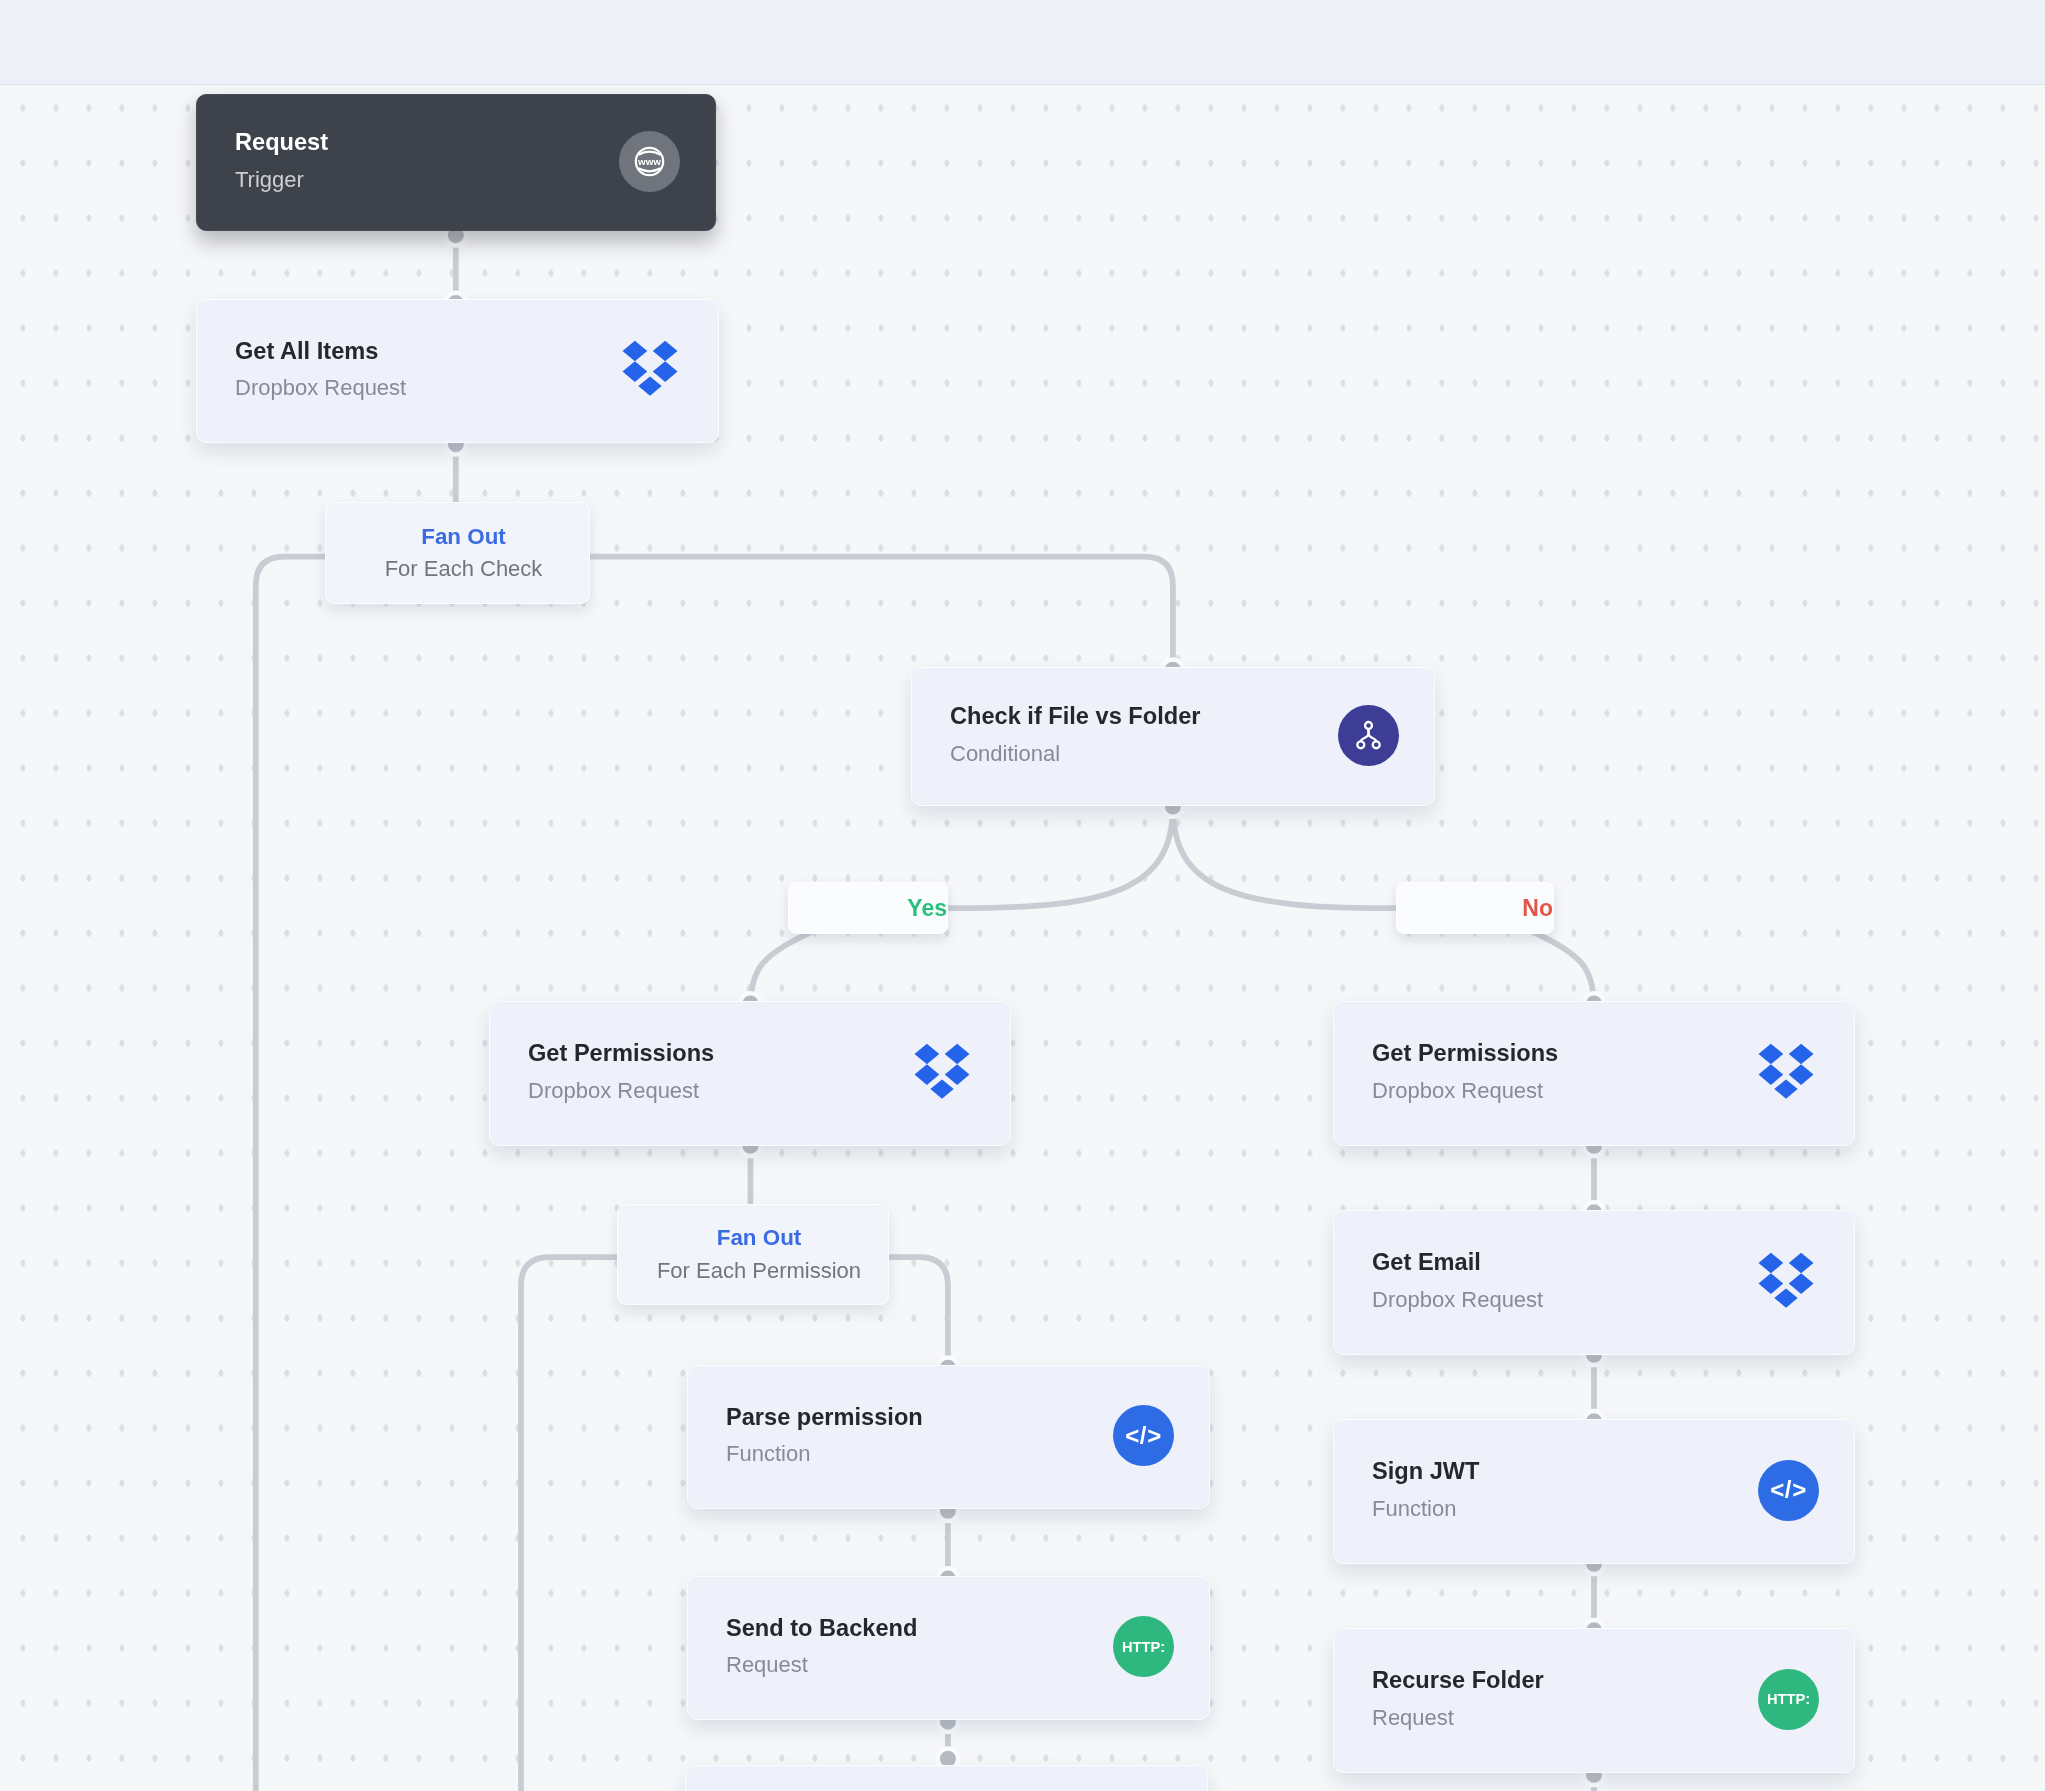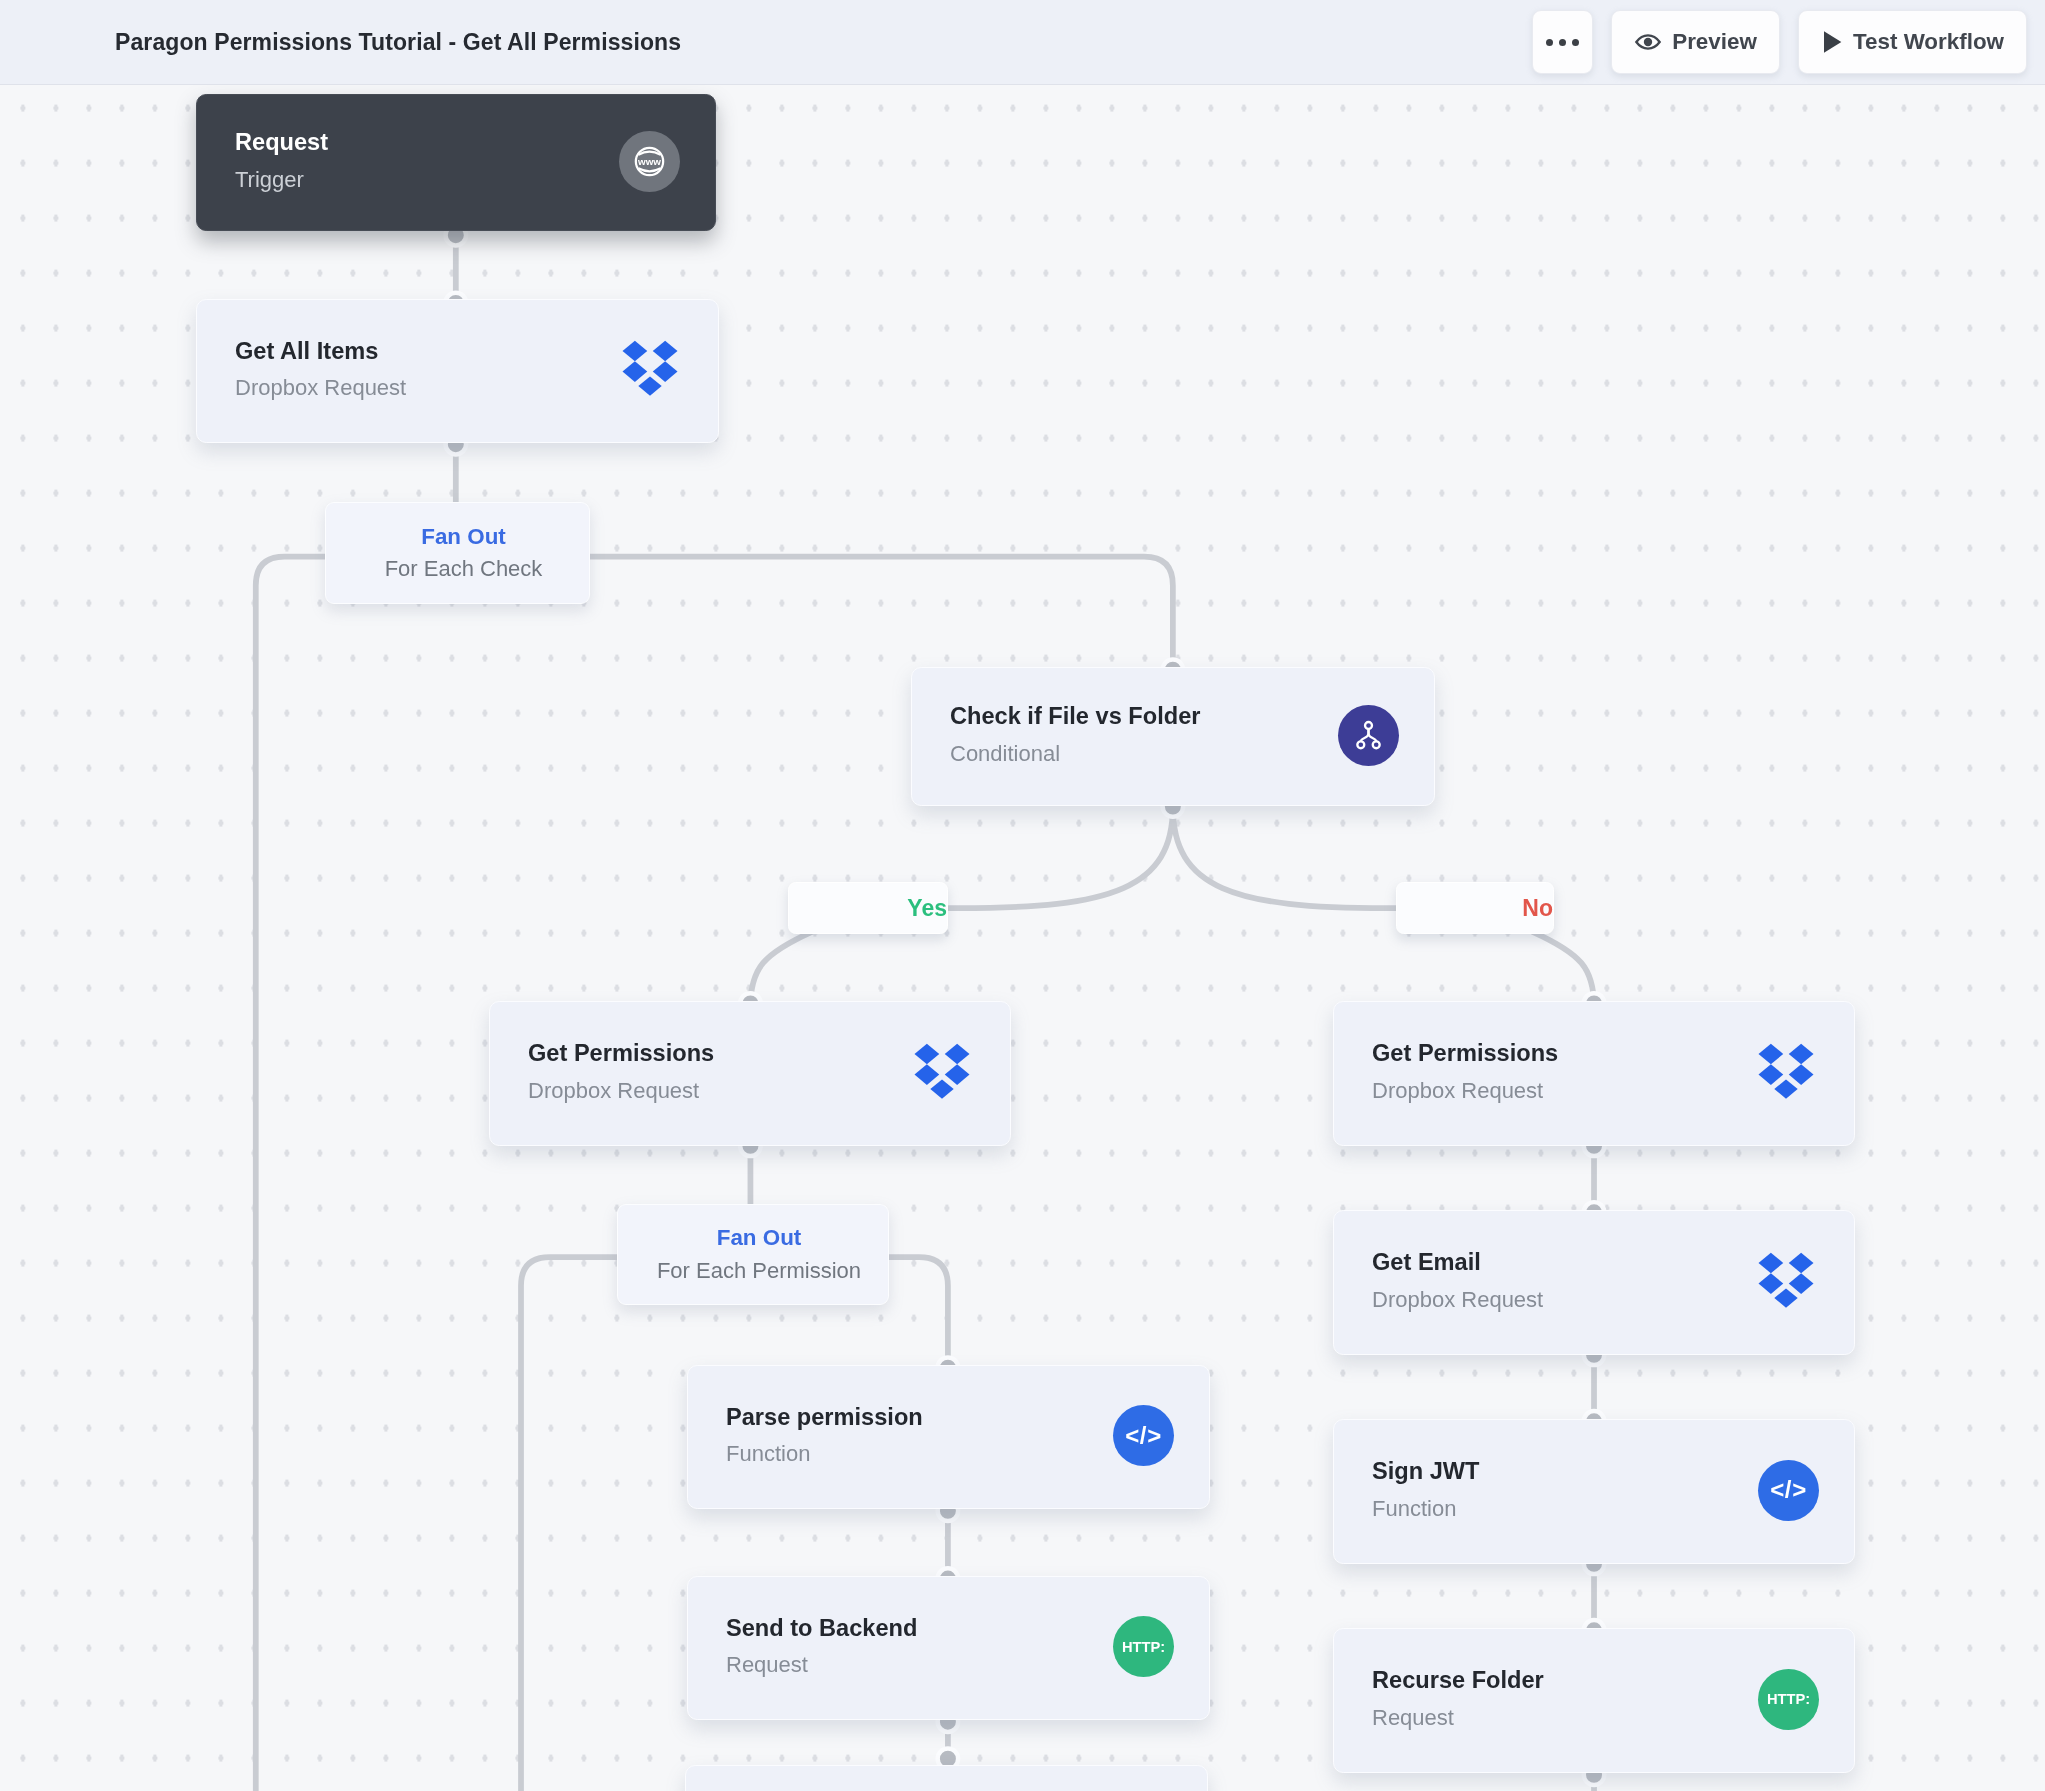--- a/index.html
+++ b/index.html
@@ -273,36 +273,15 @@
           <div class="badge http">
         <span>HTTP:</span>
       </div>
         </div>
     </div>
 
     <div class="node sliver" style="left:685px;top:1765px;width:523px;height:58px;"></div>
   </div>
 
   <header class="topbar">
-    <div class="tb-title">Paragon Permissions Tutorial - Get All Permissions</div>
-    <div class="tb-actions">
-      <button class="tb-btn square">
-        <span class="dot3"></span>
-        <span class="dot3"></span>
-        <span class="dot3"></span>
-      </button>
-      <button class="tb-btn">
-        <svg width="28" height="28" viewBox="0 0 24 24" fill="none" stroke="#41464e" stroke-width="2">
-          <path d="M2 12 C7.5 4.5 16.5 4.5 22 12 C16.5 19.5 7.5 19.5 2 12 Z"></path>
-          <circle cx="12" cy="12" r="3.6" fill="#41464e" stroke="none"></circle>
-        </svg>
-        <span>Preview</span>
-      </button>
-      <button class="tb-btn">
-        <svg width="22" height="24" viewBox="0 0 16 18">
-          <polygon points="2,1 15,9 2,17" fill="#3a3f46"></polygon>
-        </svg>
-        <span>Test Workflow</span>
-      </button>
-    </div>
   </header>
 </div>
 
 
 </body></html>

